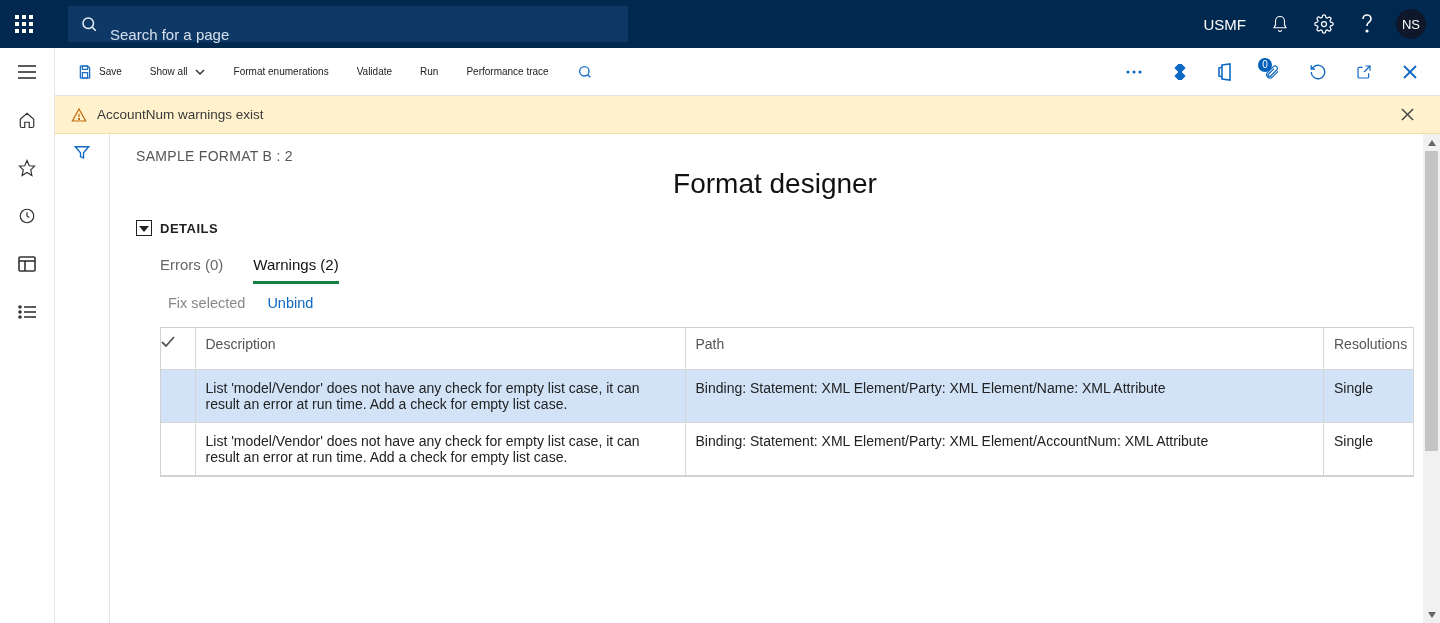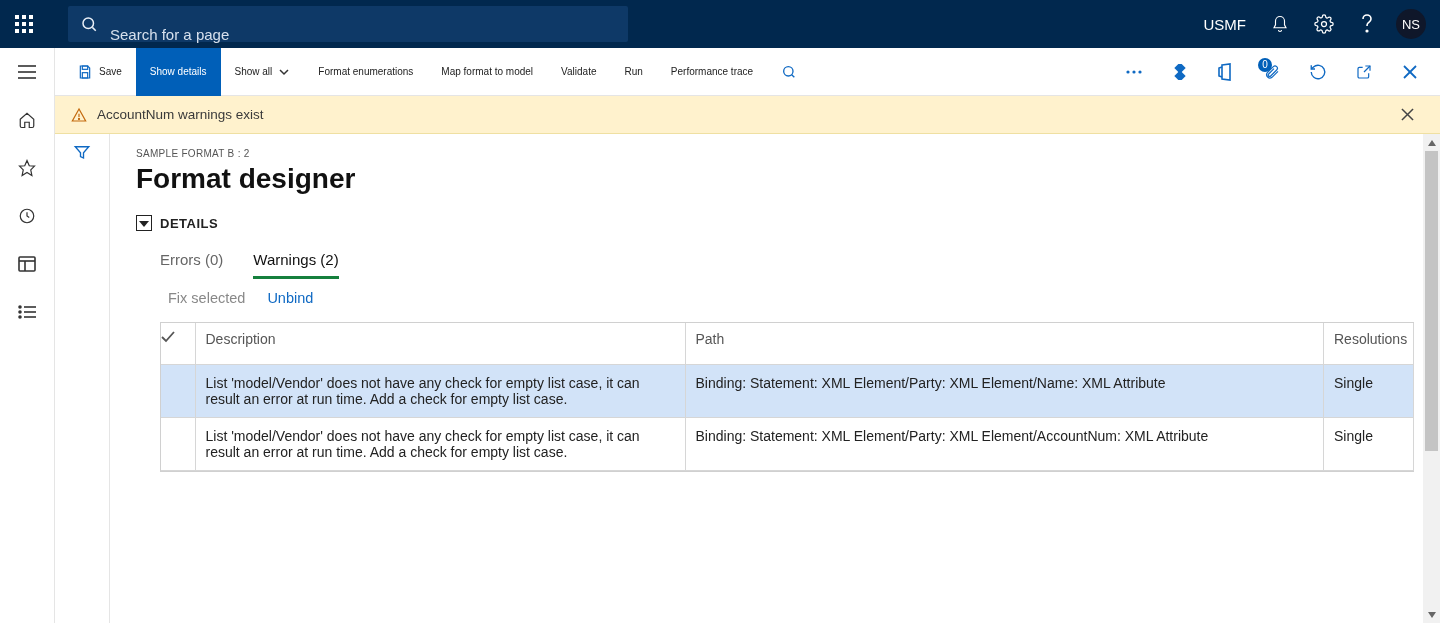--- a/index.html
+++ b/index.html
@@ -83,22 +83,22 @@
   .warn-banner .close { margin-left:auto; color:#444; }
 
   
   .content-row { flex:1; display:flex; min-height:0; }
   .filter-strip { width: 55px; min-width:55px; border-right:1px solid #e5e5e5; display:flex; justify-content:center; padding-top:10px; }
   .filter-strip svg { color:#0f69c3; }
 
   .canvas { flex:1; min-width:0; position:relative; overflow:hidden; background:#fff; }
   .canvas-inner { padding: 14px 26px 20px 26px; height:100%; overflow-y:auto; }
 
-  .breadcrumb { font-size: 10px; color: #555; letter-spacing: 0.3px; }
-  .page-title { font-size: 28px; font-weight: 700; margin-top: 4px; color:#111; }
+  .breadcrumb { font-size: 14px; color: #555; letter-spacing: 0.3px; }
+  .page-title { font-size: 28px; font-weight: 400; margin-top: 4px; color:#111;text-align:center; }
 
   .details-header { margin-top: 20px; display:flex; align-items:center; gap:8px; font-size: 13px; font-weight:700; letter-spacing:0.5px; }
   .details-header .tri {
     width: 16px; height:16px; border:1px solid #222; display:flex; align-items:center; justify-content:center;
   }
   .details-header .tri::before { content:""; border-left:5px solid transparent; border-right:5px solid transparent; border-top:6px solid #222; margin-top:1px; }
 
   .tab-row { margin-top: 20px; display:flex; gap: 30px; border-bottom: 1px solid transparent; padding-left: 24px; }
   .tab { font-size:15px; color:#666; padding-bottom:8px; cursor:pointer; }
   .tab.active { color:#111; border-bottom: 3px solid #15803d; font-weight:400; }
@@ -228,34 +228,28 @@
 
     <div class="action-bar">
       <button class="act save">
         <svg width="16" height="16" viewBox="0 0 24 24" fill="none" stroke="#0f69c3" stroke-width="1.8">
             <path d="M5 3h11l3 3v15H5z"></path>
             <rect x="8" y="3" width="8" height="5"></rect>
             <rect x="8" y="13" width="8" height="8"></rect>
           </svg>
         <span>Save</span>
       </button>
-      <button class="act active">
-        <span>Show details</span>
-      </button>
       <button class="act">
         <span>Show all</span>
         <svg class="chev" width="12" height="12" viewBox="0 0 12 12" fill="none" stroke="#333" stroke-width="1.5">
             <polyline points="2 4 6 8 10 4"></polyline>
           </svg>
       </button>
       <button class="act">
         <span>Format enumerations</span>
-      </button>
-      <button class="act">
-        <span>Map format to model</span>
       </button>
       <button class="act">
         <span>Validate</span>
       </button>
       <button class="act">
         <span>Run</span>
       </button>
       <button class="act">
         <span>Performance trace</span>
       </button>

